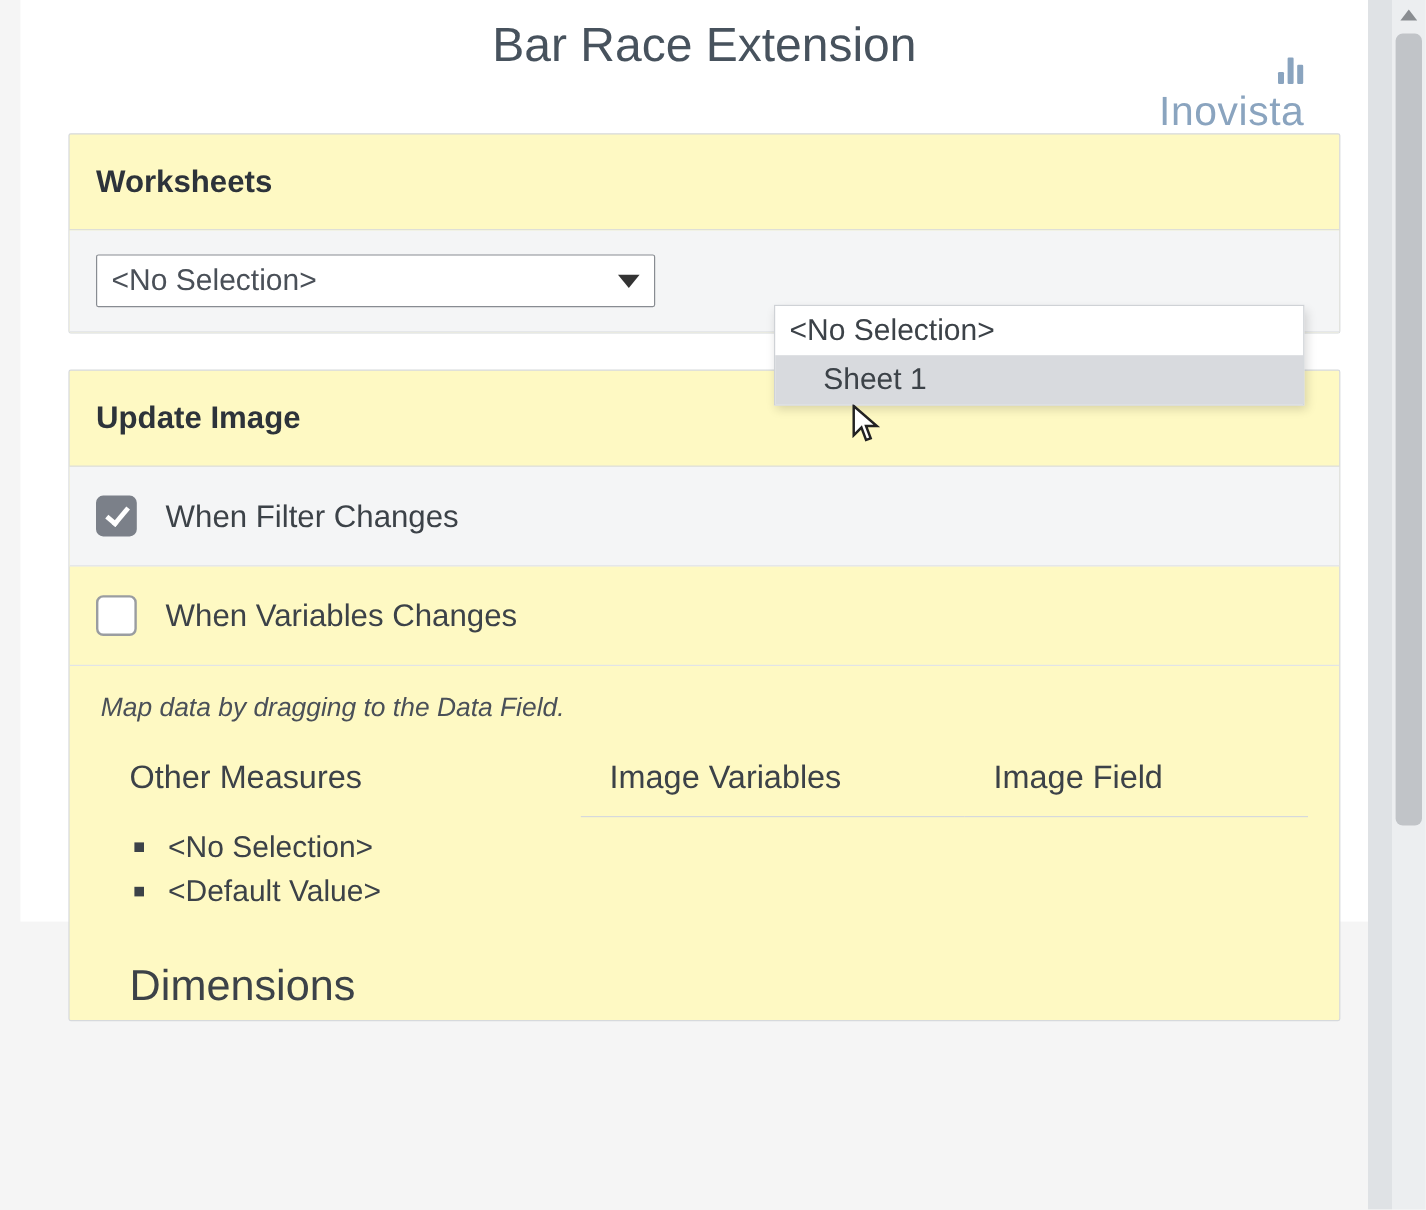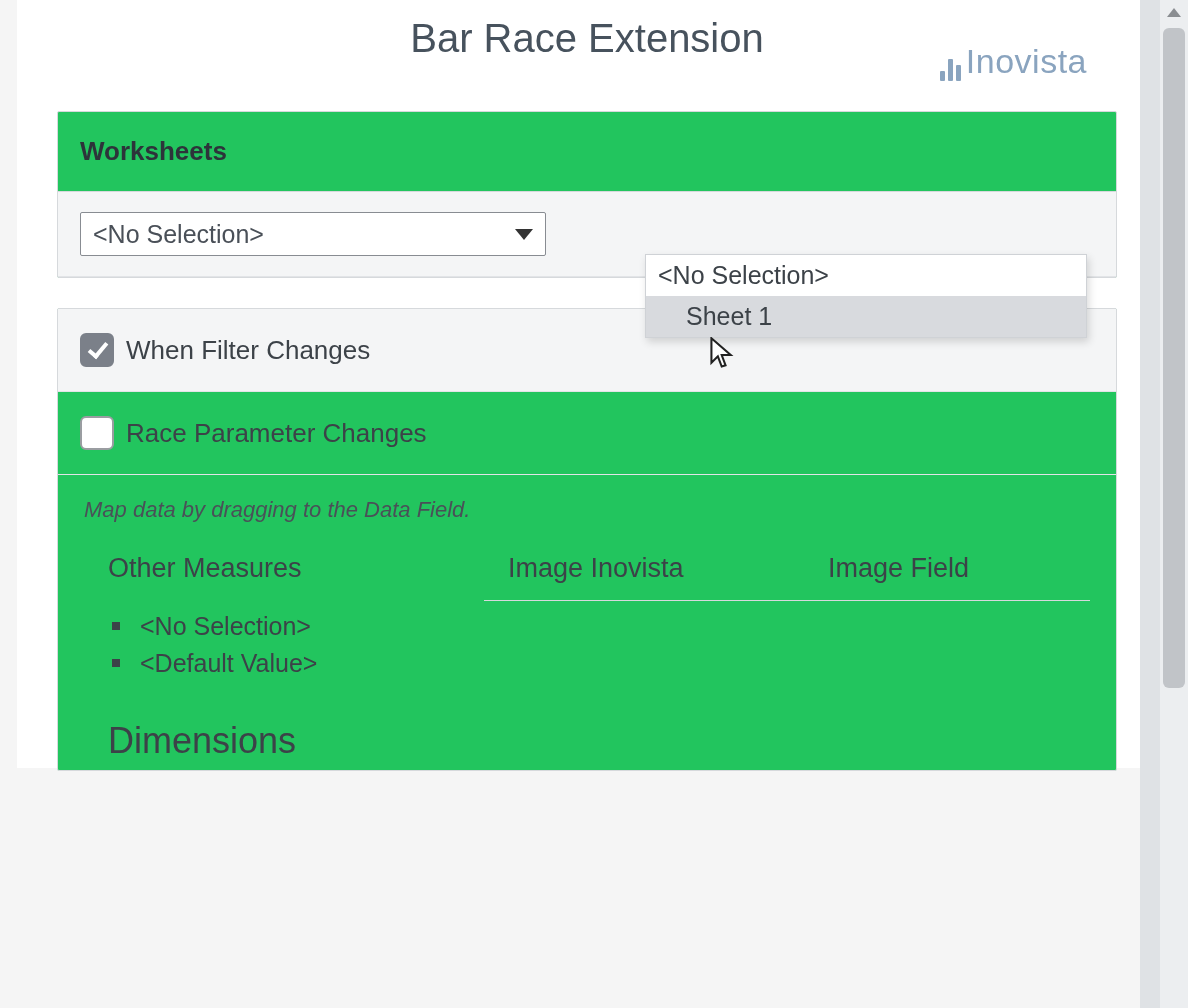--- a/index.html
+++ b/index.html
@@ -80,20 +80,21 @@
     position: absolute;
     right: 70px;
     top: 42px;
     font-size: 34px;
     color: #8aa4bf;
     font-family: "Segoe UI", Arial, sans-serif;
     letter-spacing: 0.5px;
     display: flex;
     align-items: flex-end;
     gap: 4px;
+    flex-direction: column;
   }
   .brand-bars {
     display: inline-flex;
     align-items: flex-end;
     gap: 3px;
     height: 28px;
     margin-right: 1px;
   }
   .brand-bars span {
     width: 5px;
@@ -102,21 +103,21 @@
   }
   .brand-bars span:nth-child(1) { height: 10px; }
   .brand-bars span:nth-child(2) { height: 22px; }
   .brand-bars span:nth-child(3) { height: 16px; }
 
   
   .panel {
     margin: 10px 40px 30px 40px;
     border: 1px solid #d6d9dc;
     border-radius: 2px;
-    background: #22c55e;
+    background: #fef9c3;
   }
   .panel-header {
     padding: 24px 22px;
     font-size: 26px;
     font-weight: bold;
     color: #2d333a;
     border-bottom: 1px solid #d6d9dc;
   }
   .row {
     display: flex;
@@ -168,21 +169,21 @@
     cursor: pointer;
   }
   .dropdown-item.hover {
     background: #d8dade;
     padding-left: 40px;
   }
 
   .checkbox-row {
     display: flex;
     align-items: center;
-    gap: 12px;
+    gap: 24px;
     padding: 24px 22px;
     border-bottom: 1px solid #e2e4e7;
   }
   .checkbox-row.shaded { background: #f4f5f6; }
   .checkbox {
     width: 30px;
     height: 30px;
     border: 2px solid #9a9da1;
     border-radius: 6px;
     background: #fff;
@@ -287,44 +288,45 @@
       </div>
 
       <div class="dropdown">
         <div class="dropdown-item">&lt;No Selection&gt;</div>
         <div class="dropdown-item hover">Sheet 1</div>
       </div>
     </div>
   </div>
 
   <div class="panel">
+    <div class="panel-header">Update Image</div>
 
     <div class="checkbox-row shaded">
       <span class="checkbox checked"></span>
       <span class="checkbox-label">When Filter Changes</span>
     </div>
 
     <div class="checkbox-row">
       <span class="checkbox"></span>
-      <span class="checkbox-label">Race Parameter Changes</span>
+      <span class="checkbox-label">When Variables Changes</span>
     </div>
 
     <div class="instruction">Map data by dragging to the Data Field.</div>
 
     <div class="cols">
       <div class="col1">
         <div class="col-title">Other Measures</div>
         <ul class="other">
           <li>&lt;No Selection&gt;</li>
           <li>&lt;Default Value&gt;</li>
         </ul>
         <div class="subhead">Dimensions</div>
       </div>
       <div class="col2">
-        <div class="col-title">Image Inovista</div>
+        <div class="col-title">Image Variables</div>
       </div>
       <div class="col3">
         <div class="col-title">Image Field</div>
       </div>
     </div>
   </div>
 
 </div>
 
 <div class="right-border"></div>

